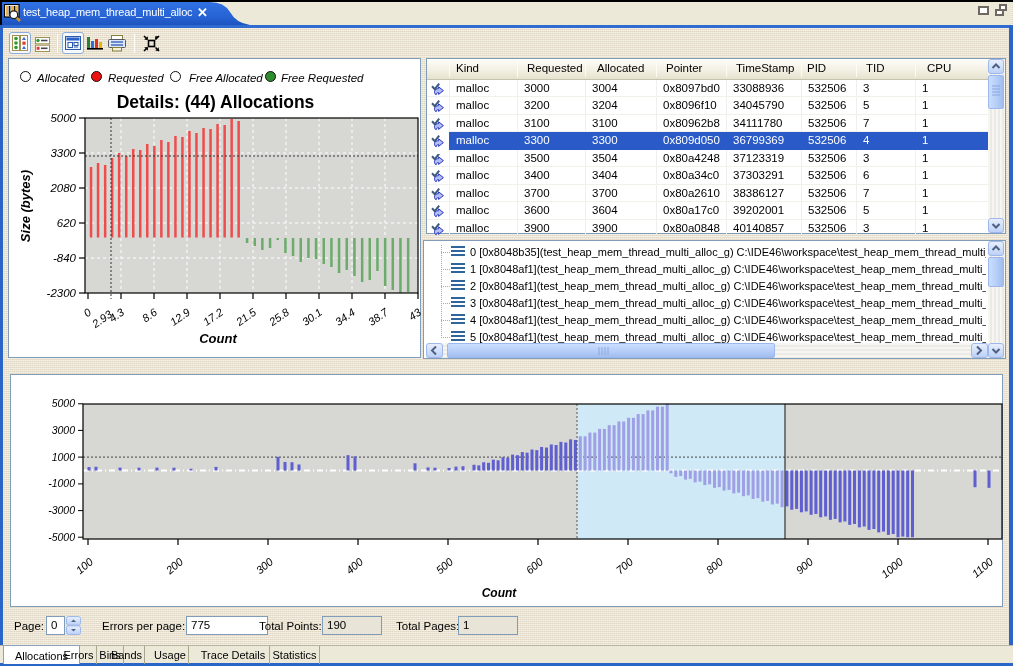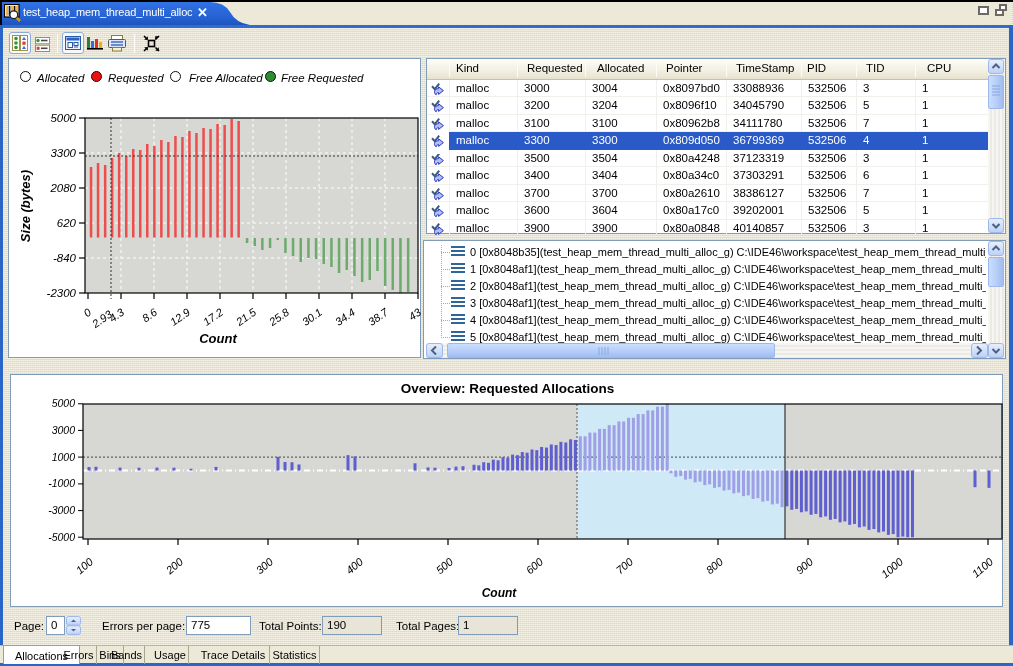--- a/index.html
+++ b/index.html
@@ -192,20 +192,21 @@
 
 <div class="panel" id="leftpanel">
  <div class="radio" style="left:11px;top:12px"></div>
     <div class="rlab" style="left:28px;top:12px">Allocated</div>
  <div class="radio" style="left:82px;top:12px;background:#ee1111"></div>
     <div class="rlab" style="left:99px;top:12px">Requested</div>
  <div class="radio" style="left:161px;top:12px"></div>
     <div class="rlab" style="left:180px;top:12px">Free Allocated</div>
  <div class="radio" style="left:256px;top:12px;background:#2e8b2e"></div>
     <div class="rlab" style="left:272px;top:12px">Free Requested</div>
+ <div id="dtitle">Details: (44) Allocations</div>
  <svg width="413" height="300" style="position:absolute;left:0;top:0">
 <rect x="76" y="59" width="333" height="175" fill="#d7d7d3"></rect>
 <line x1="76" y1="94" x2="409" y2="94" stroke="#ffffff" stroke-width="1" stroke-dasharray="3,3"></line>
 <line x1="76" y1="129" x2="409" y2="129" stroke="#ffffff" stroke-width="1" stroke-dasharray="3,3"></line>
 <line x1="76" y1="164" x2="409" y2="164" stroke="#ffffff" stroke-width="1" stroke-dasharray="3,3"></line>
 <line x1="76" y1="199" x2="409" y2="199" stroke="#ffffff" stroke-width="1" stroke-dasharray="3,3"></line>
 <line x1="112" y1="59" x2="112" y2="234" stroke="#ffffff" stroke-width="1" stroke-dasharray="3,3"></line>
 <line x1="145" y1="59" x2="145" y2="234" stroke="#ffffff" stroke-width="1" stroke-dasharray="3,3"></line>
 <line x1="178" y1="59" x2="178" y2="234" stroke="#ffffff" stroke-width="1" stroke-dasharray="3,3"></line>
 <line x1="211" y1="59" x2="211" y2="234" stroke="#ffffff" stroke-width="1" stroke-dasharray="3,3"></line>
@@ -559,21 +560,20 @@
         </svg></div>
    <div class="sbthumbv" style="top:16px;height:30px"></div>
    <div style="position:absolute;left:0;top:102px"><svg width="16" height="15" viewBox="0 0 16 15">
           <rect x="0.5" y="0.5" width="15" height="14" rx="2.5" fill="url(#sbbtn)" stroke="#9cb8ec"></rect>
           <path d="M4.5 6 L8 9.5 L11.5 6" fill="none" stroke="#4d6185" stroke-width="2"></path>
         </svg></div>
  </div>
 </div>
 
 <div class="panel" id="ovpanel">
- <div id="ovtitle">Overview: Requested Allocations</div>
  <svg width="993" height="233" style="position:absolute;left:0;top:0">
 <rect x="72" y="29" width="919" height="135" fill="#d7d7d3"></rect>
 <rect x="566" y="29" width="208" height="135" fill="#cfe9f6"></rect>
 <line x1="72" y1="82.1" x2="991" y2="82.1" stroke="#444" stroke-width="1" stroke-dasharray="2,2"></line>
 <line x1="72" y1="95.5" x2="991" y2="95.5" stroke="#ffffff" stroke-width="2" stroke-dasharray="6,3,1,3"></line>
 <rect x="76.5" y="92.03" width="3" height="3.47" fill="#5f5fd2"></rect>
 <rect x="83.5" y="91.76" width="3" height="3.74" fill="#5f5fd2"></rect>
 <rect x="107.5" y="92.56" width="3" height="2.94" fill="#5f5fd2"></rect>
 <rect x="126.5" y="92.70" width="3" height="2.80" fill="#5f5fd2"></rect>
 <rect x="144.5" y="92.56" width="3" height="2.94" fill="#5f5fd2"></rect>
@@ -729,21 +729,21 @@
 
 <div class="abs clab" style="left:14px;top:620px">Page:</div>
 <div class="field" style="left:46px;top:616px;width:19px">0</div>
 <svg class="abs" style="left:66px;top:616px" width="15" height="19" viewBox="0 0 15 19">
  <rect x="0.5" y="0.5" width="14" height="8.6" rx="2" fill="url(#sbbtn)" stroke="#9cb8ec"></rect>
  <rect x="0.5" y="9.9" width="14" height="8.6" rx="2" fill="url(#sbbtn)" stroke="#9cb8ec"></rect>
  <path d="M5 6 L7.5 3.5 L10 6 Z" fill="#4d6185"></path>
  <path d="M5 13 L10 13 L7.5 15.5 Z" fill="#4d6185"></path>
 </svg>
 <div class="abs clab" style="left:102px;top:620px">Errors per page:</div>
-<div class="field" style="left:186px;top:616px;width:65px">775</div>
+<div class="field" style="left:186px;top:616px;width:82px">775</div>
 <div class="abs clab" style="left:259px;top:620px">Total Points:</div>
 <div class="field rofield" style="left:322px;top:616px;width:60px">190</div>
 <div class="abs clab" style="left:396px;top:620px">Total Pages:</div>
 <div class="field rofield" style="left:458px;top:616px;width:60px">1</div>
 
 <div id="btabs">
  <div class="btab on" style="left:3px;width:77px">Allocations</div>
  <div class="btab" style="left:61px;width:36px">Errors</div>
  <div class="btab" style="left:97px;width:27px">Bins</div>
  <div class="btab" style="left:109px;width:36px">Bands</div>

